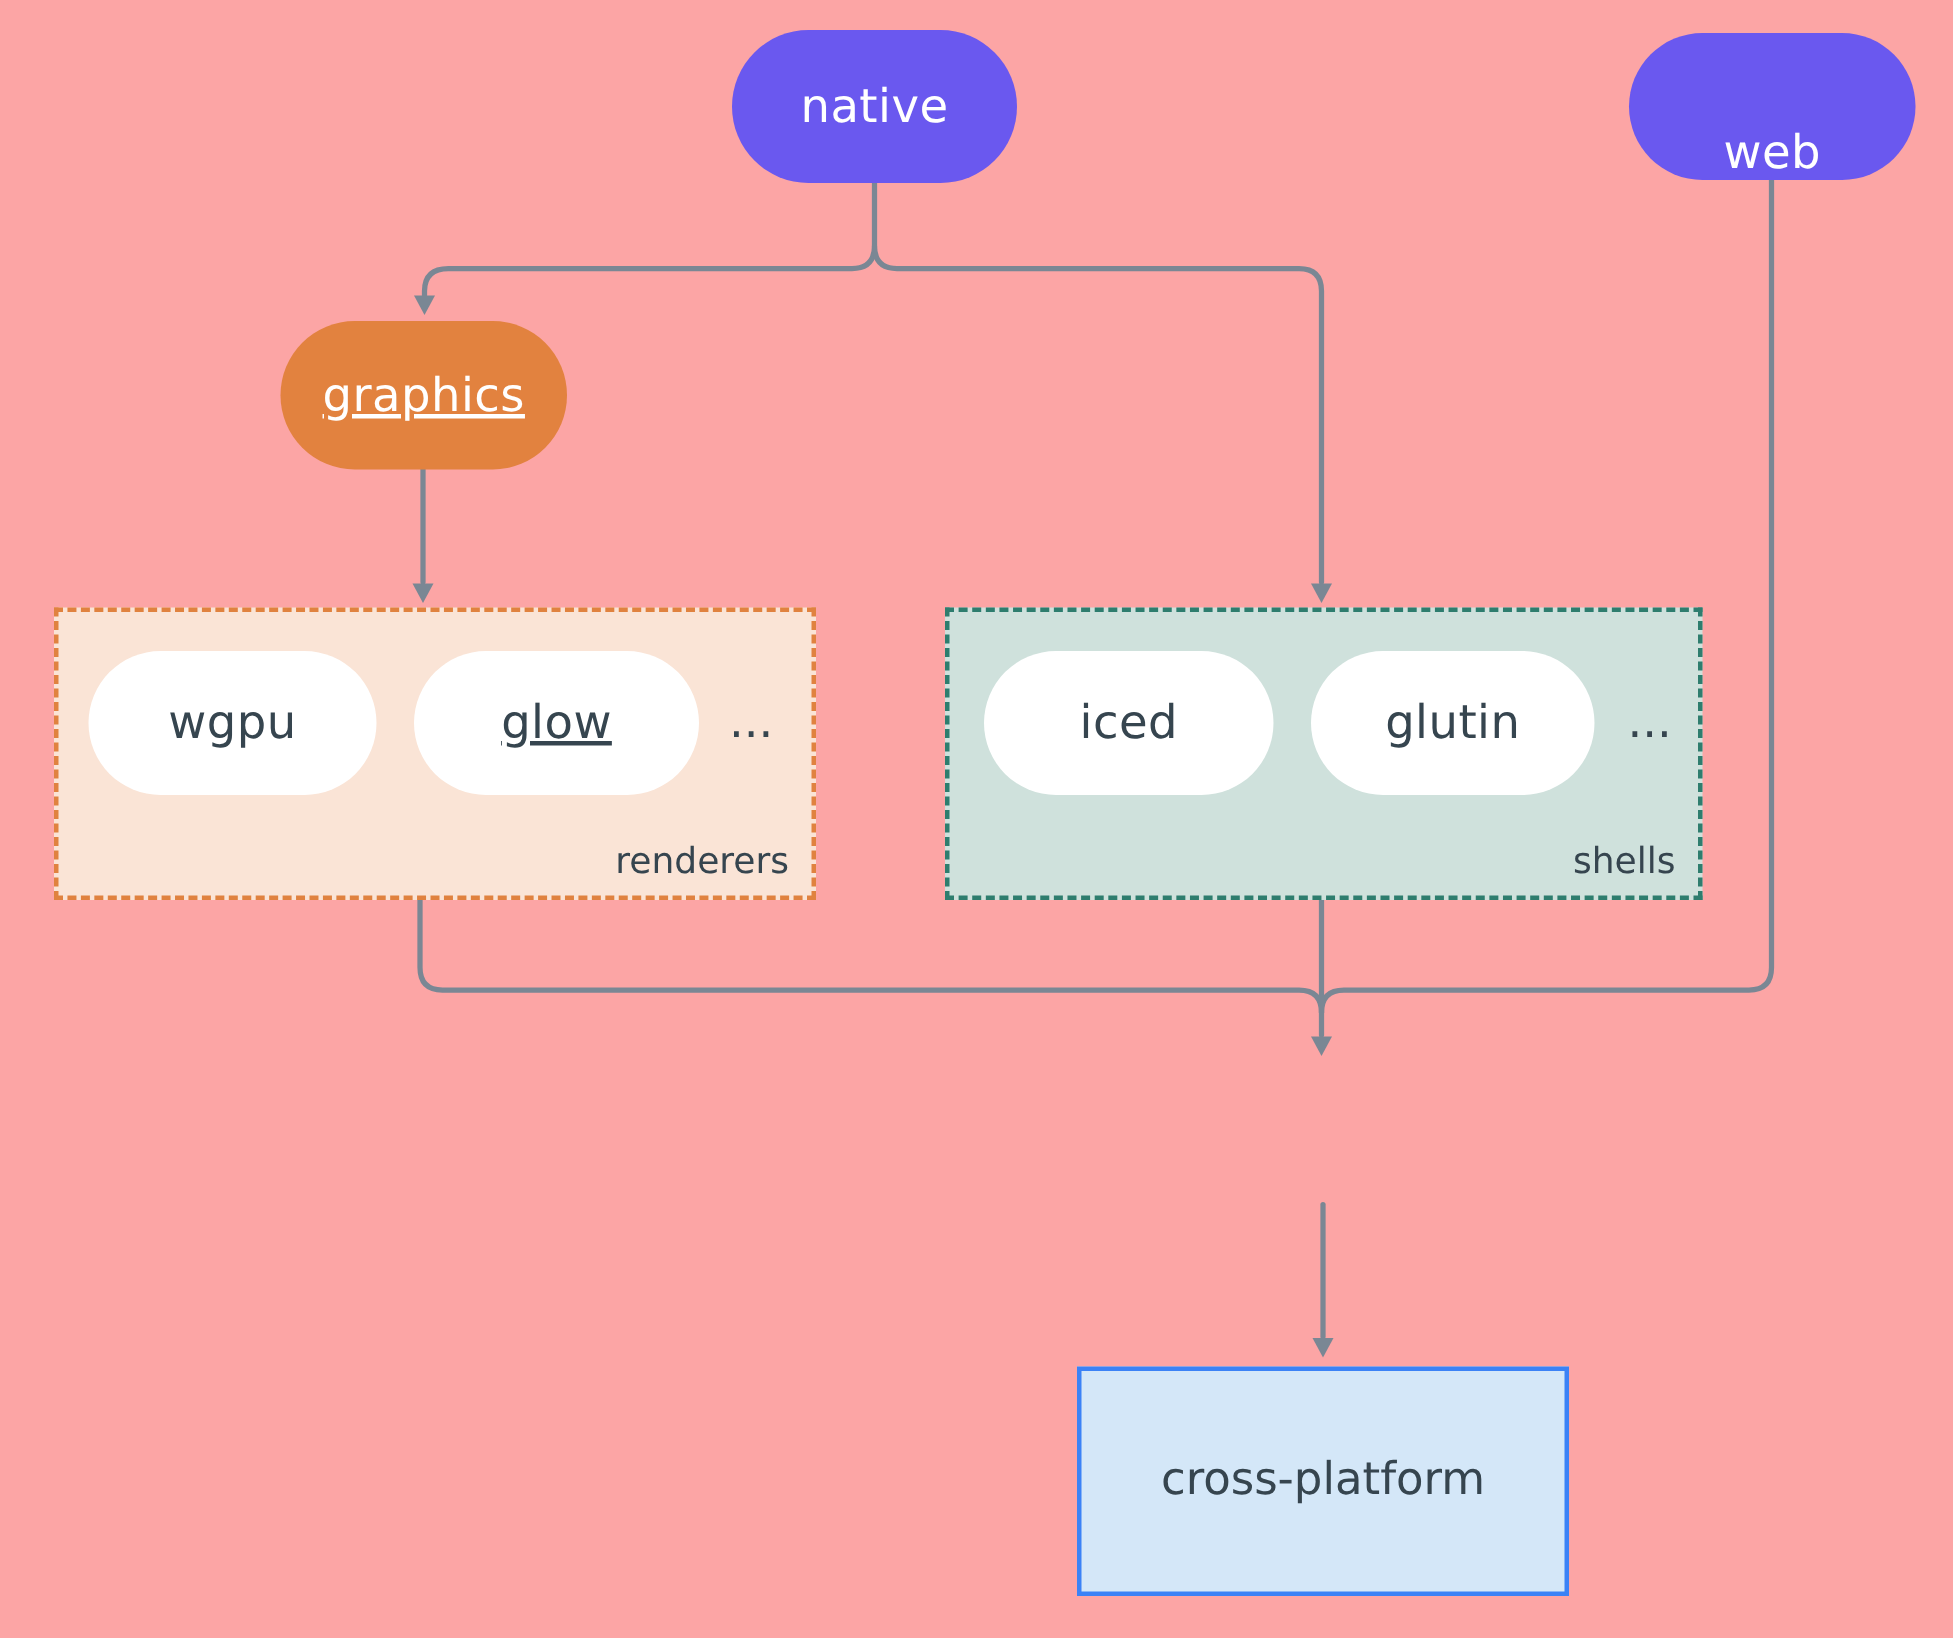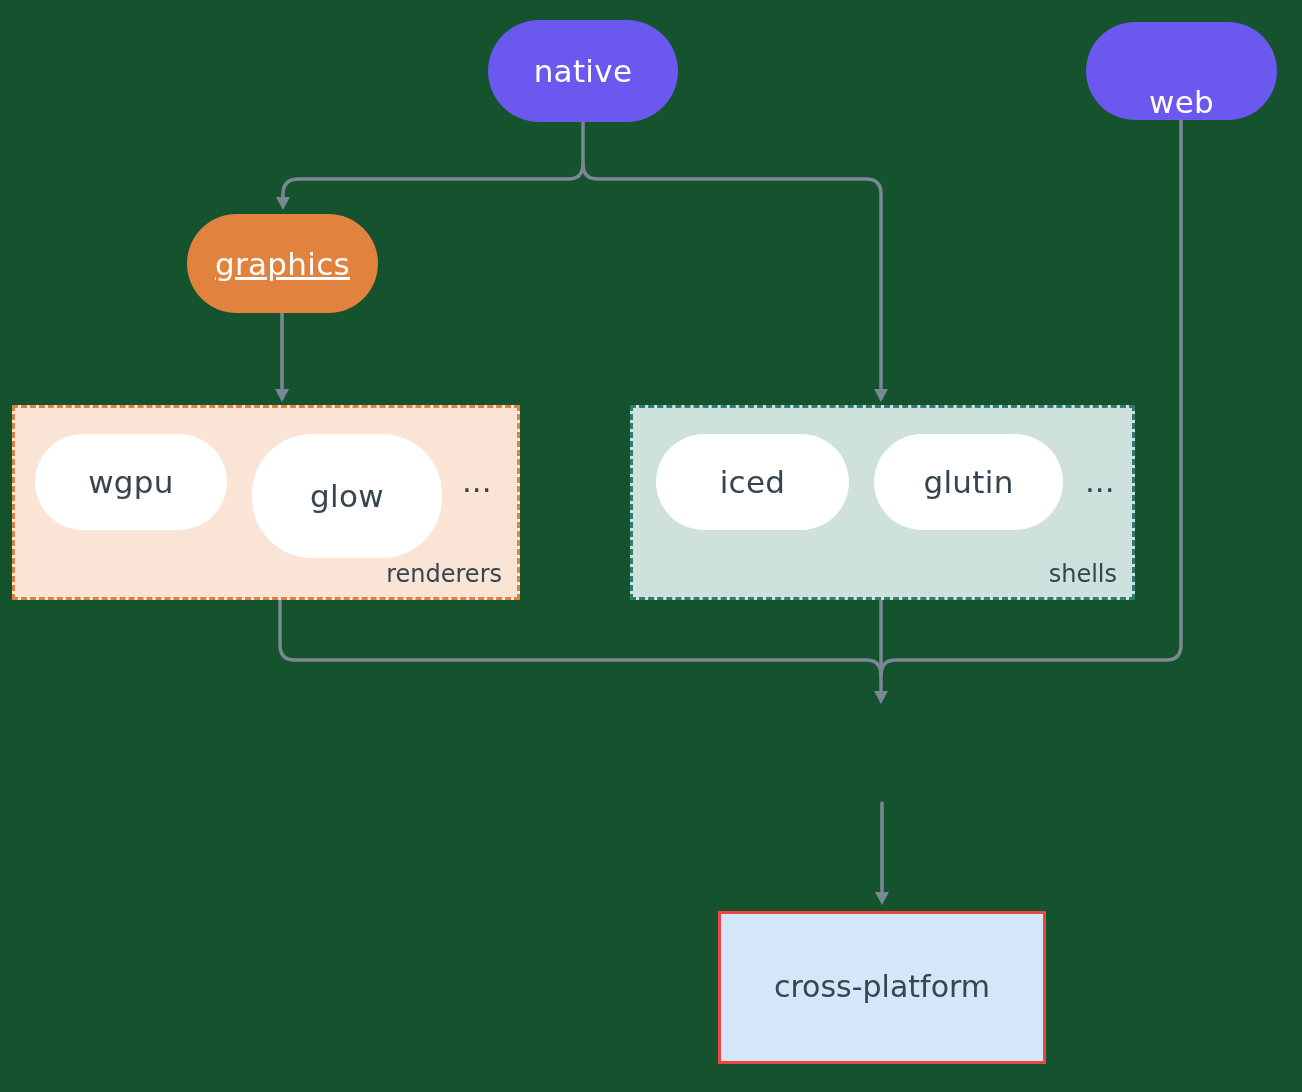--- a/index.html
+++ b/index.html
@@ -1,46 +1,46 @@
 <!DOCTYPE html>
 <html><head>
 <meta charset="utf-8">
 <style>
   html,body{margin:0;padding:0;background:#000;}
   .stage{
-    position:relative;width:1302px;height:1092px;background:#14532d;
+    position:relative;width:1302px;height:1092px;background:#fca5a5;
     font-family:"DejaVu Sans","Liberation Sans",sans-serif;overflow:hidden;
   }
   .connectors{position:absolute;left:0;top:0;}
   .pill{
     position:absolute;display:flex;align-items:center;justify-content:center;
     border-radius:60px;font-size:31px;letter-spacing:.3px;
   }
   .pill.purple{background:#6a58ef;color:#ffffff;}
   .pill.orange{background:#e2823f;color:#ffffff;text-decoration:underline;}
   .pill.blue{background:#2e86d6;color:#ffffff;}
   .pill.white{background:#ffffff;color:#36454f;}
   .group{position:absolute;box-sizing:border-box;}
-  .group.renderers{left:12px;top:405px;width:508px;height:195px;background:#fae4d6;border:3px dashed #e0823f;padding-left:20px;}
+  .group.renderers{left:36px;top:405px;width:508px;height:195px;background:#fae4d6;border:3px dashed #e0823f;padding-left:20px;}
   .group.shells{left:630px;top:405px;width:505px;height:195px;background:#cfe1dc;border:3px dashed #2e7d6e;}
   .group-label{position:absolute;right:15px;bottom:9px;font-size:24px;color:#36454f;}
   .ellipsis{position:absolute;font-size:31px;color:#36454f;}
   .app-box{
     position:absolute;left:718px;top:911px;width:328px;height:153px;box-sizing:border-box;
-    background:#d4e7f8;border:3px solid #ef4444;
+    background:#d4e7f8;border:3px solid #3b82f6;
     display:flex;flex-direction:column;align-items:center;justify-content:center;
     font-size:30px;line-height:1.55;color:#36454f;text-align:center;
   }
   
   .node-native{left:488px;top:20px;width:190px;height:102px;}
   .node-web{left:1086px;top:22px;width:191px;height:98px;align-items:flex-end;}
   .node-graphics{left:187px;top:214px;width:191px;height:99px;}
   .node-iced{left:787px;top:709px;width:191px;height:94px;}
   .pill-wgpu{left:20px;top:26px;width:192px;height:96px;}
-  .pill-glow{left:237px;top:26px;width:190px;height:124px;}
+  .pill-glow{left:237px;top:26px;width:190px;height:96px;text-decoration:underline;}
   .pill-winit{left:23px;top:26px;width:193px;height:96px;}
   .pill-glutin{left:241px;top:26px;width:189px;height:96px;}
   .ellipsis-renderers{left:447px;top:55px;}
   .ellipsis-shells{left:452px;top:55px;}
 </style>
 </head>
 <body>
 
 <div class="stage">
 

